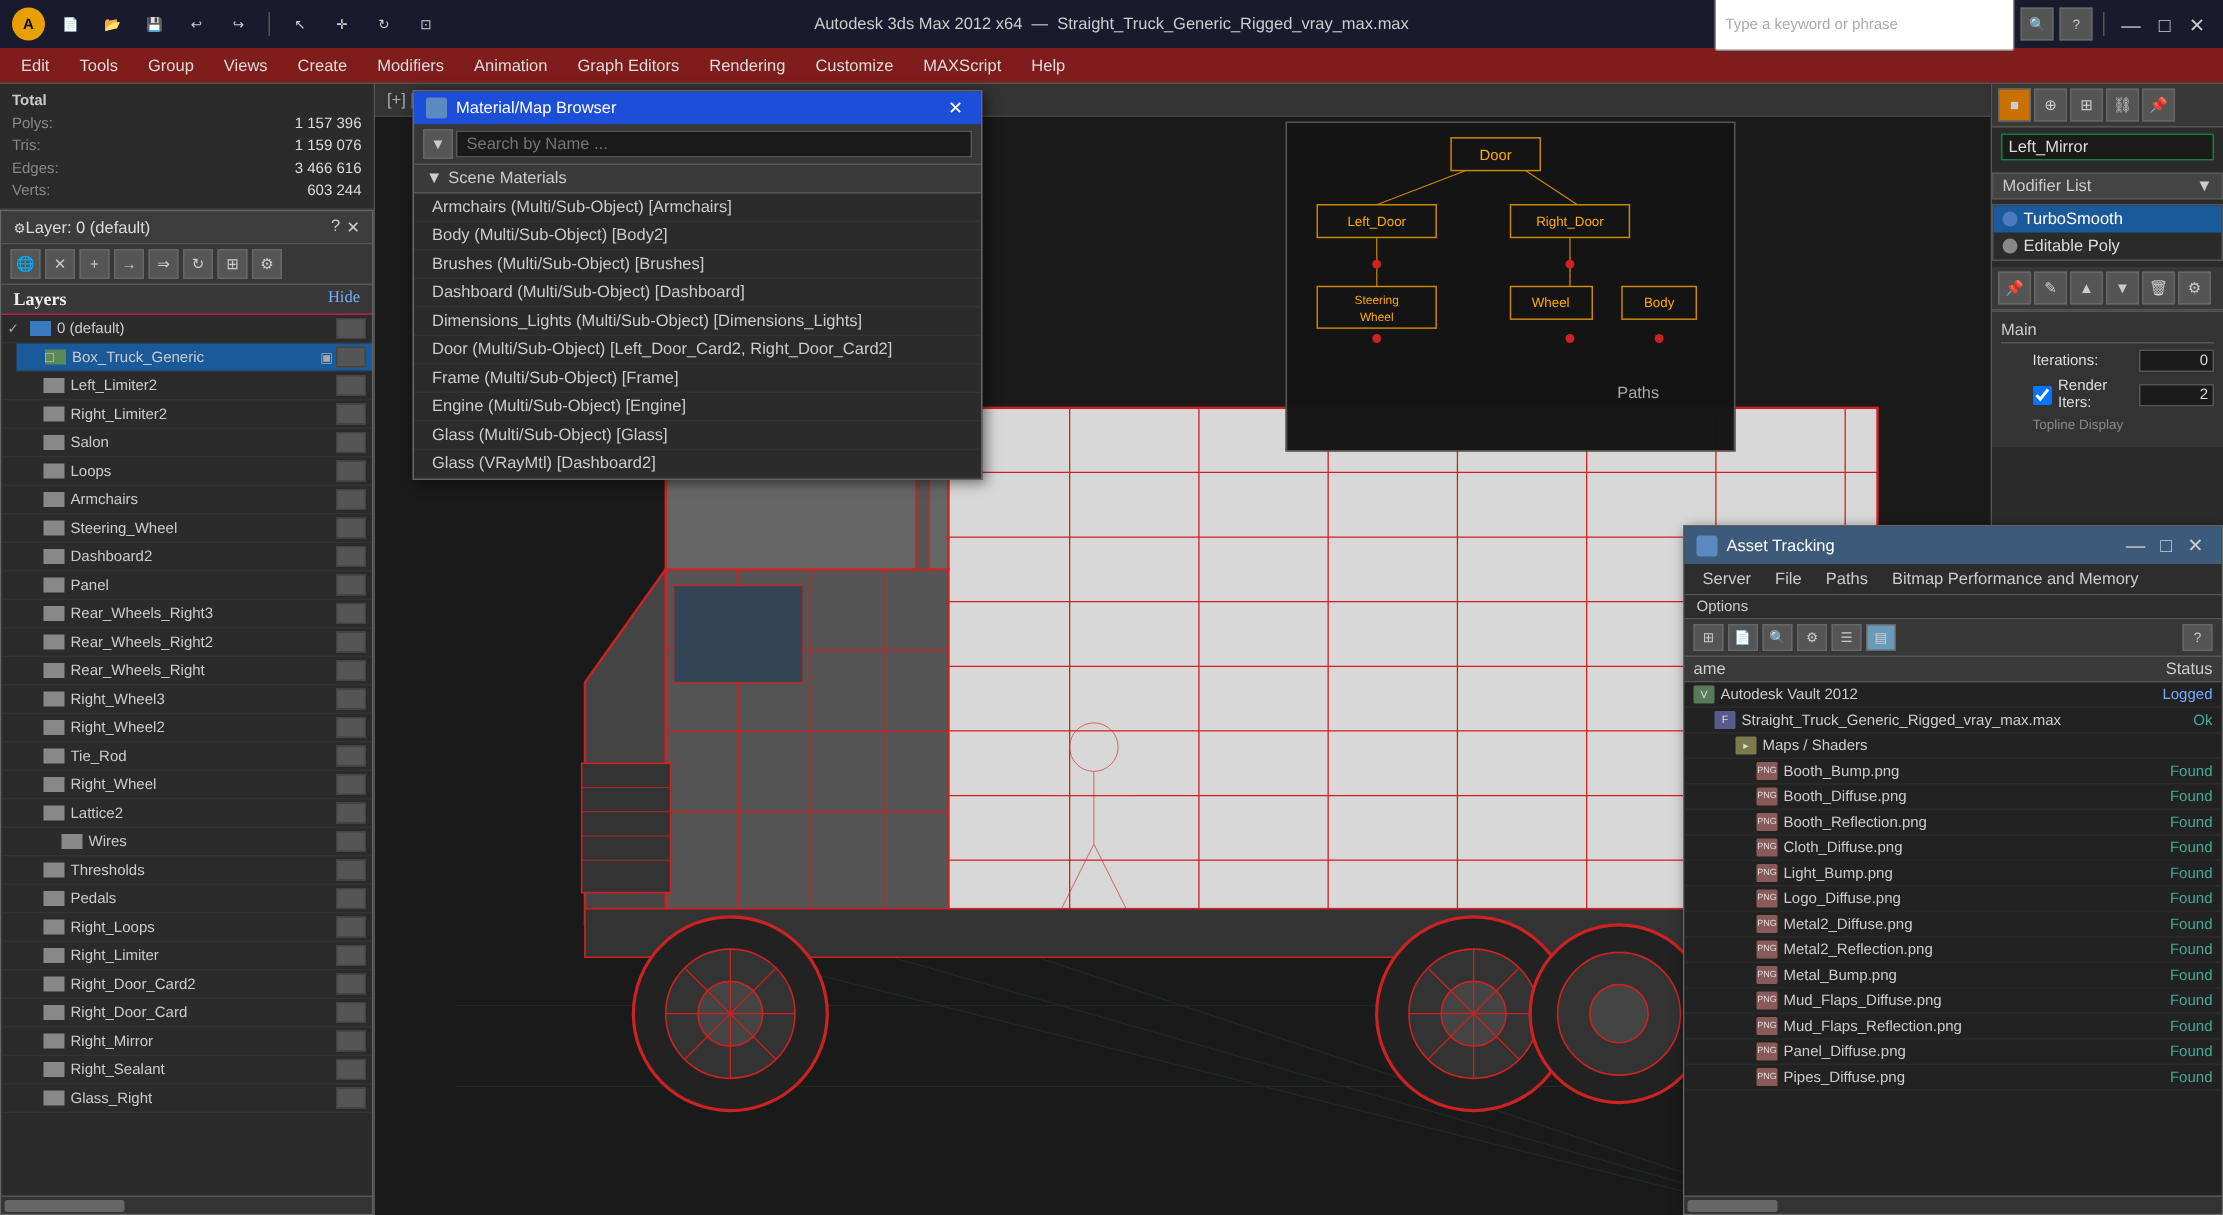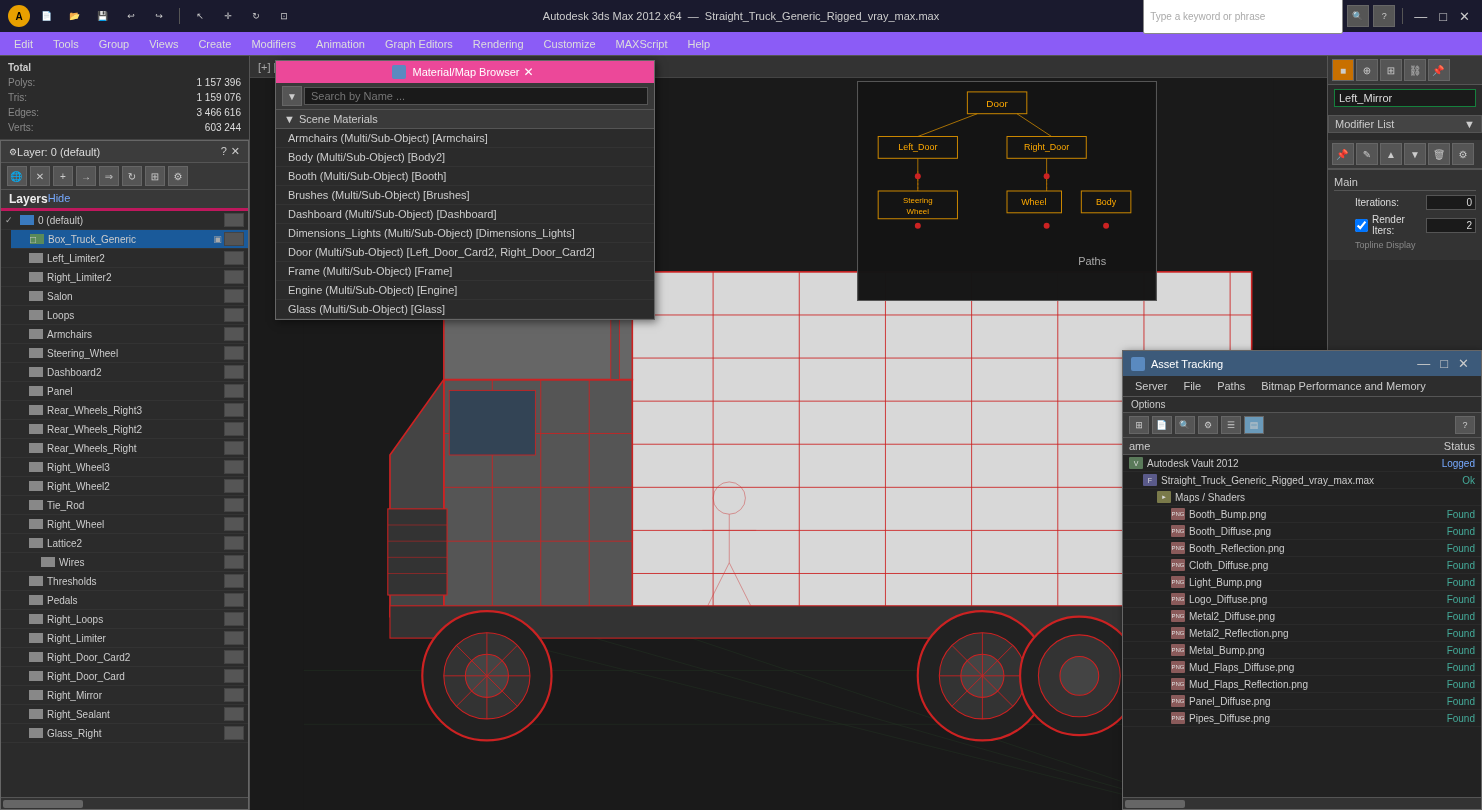--- a/index.html
+++ b/index.html
@@ -64,21 +64,21 @@
       background: transparent;
       border: none;
       color: #ccc;
       cursor: pointer;
       padding: 2px 4px;
       font-size: 13px;
     }
 
     
     .menu-bar {
-      background: #8b5cf6;
+      background: #7f1d1d;
       height: 24px;
       display: flex;
       align-items: center;
       padding: 0 4px;
       border-bottom: 1px solid #555;
     }
     .menu-item {
       padding: 2px 10px;
       cursor: pointer;
       color: #ddd;
@@ -160,23 +160,24 @@
       color: #ccc;
       display: flex; align-items: center; justify-content: center;
       cursor: pointer;
       font-size: 10px;
       flex-shrink: 0;
     }
     .layers-header {
       background: #383838;
       padding: 2px 8px;
       display: flex;
-      justify-content: flex-start;
-      border-bottom: 3px solid #be185d;
-      font-size: 11px;
+      justify-content: space-between;
+      border-bottom: 1px solid #be185d;
+      font-size: 11px;
+      font-family: Liberation Serif, serif;
     }
     .layers-list {
       flex: 1;
       overflow-y: auto;
       background: #2b2b2b;
     }
     .layer-item {
       display: flex;
       align-items: center;
       padding: 2px 4px;
@@ -302,25 +303,25 @@
       position: absolute;
       top: 60px;
       left: 275px;
       width: 380px;
       background: #2b2b2b;
       border: 1px solid #666;
       box-shadow: 2px 2px 8px rgba(0,0,0,0.5);
       z-index: 20;
     }
     .dialog-titlebar {
-      background: #ec4899;
+      background: #1d4ed8;
       padding: 3px 8px;
       display: flex;
       align-items: center;
-      justify-content: center;
+      justify-content: space-between;
       color: #fff;
       font-size: 11px;
     }
     .dialog-titlebar-icon {
       width: 14px; height: 14px;
       background: #5a8ac0;
       border-radius: 2px;
       margin-right: 6px;
     }
     .dialog-close {
@@ -927,20 +928,30 @@
 
     <div style="padding: 4px 6px;">
       <input class="object-name-input" type="text" value="Left_Mirror" style="">
     </div>
 
     <div class="modifier-list-label">
       <span>Modifier List</span>
       <span>▼</span>
     </div>
 
+    <div style="background:#2b2b2b;border:1px solid #555;">
+      <div class="modifier-item active">
+        <span class="modifier-dot blue"></span>
+        <span>TurboSmooth</span>
+      </div>
+      <div class="modifier-item">
+        <span class="modifier-dot" style="background:#888;"></span>
+        <span>Editable Poly</span>
+      </div>
+    </div>
 
     <div class="rp-icon-bar" style="margin-top:4px;flex-wrap:wrap;">
       <div class="rp-btn">📌</div>
       <div class="rp-btn">✎</div>
       <div class="rp-btn">▲</div>
       <div class="rp-btn">▼</div>
       <div class="rp-btn">🗑</div>
       <div class="rp-btn">⚙</div>
     </div>
 
@@ -975,28 +986,28 @@
     <div class="layer-tool-btn">▼</div>
     <input class="dialog-search" type="text" placeholder="Search by Name ..." style="">
   </div>
   <div class="mat-section-header">
     <span>▼</span>
     <span>Scene Materials</span>
   </div>
   <div class="mat-list">
     <div class="mat-item">Armchairs  (Multi/Sub-Object)  [Armchairs]</div>
     <div class="mat-item">Body  (Multi/Sub-Object)  [Body2]</div>
-    <div class="mat-item">Booth  (Multi/Sub-Object)  [Booth]</div>
     <div class="mat-item">Brushes  (Multi/Sub-Object)  [Brushes]</div>
     <div class="mat-item">Dashboard  (Multi/Sub-Object)  [Dashboard]</div>
     <div class="mat-item">Dimensions_Lights  (Multi/Sub-Object)  [Dimensions_Lights]</div>
     <div class="mat-item">Door  (Multi/Sub-Object)  [Left_Door_Card2, Right_Door_Card2]</div>
     <div class="mat-item">Frame  (Multi/Sub-Object)  [Frame]</div>
     <div class="mat-item">Engine  (Multi/Sub-Object)  [Engine]</div>
     <div class="mat-item">Glass  (Multi/Sub-Object)  [Glass]</div>
+    <div class="mat-item">Glass  (VRayMtl)  [Dashboard2]</div>
   </div>
 </div>
 
 <div class="asset-dialog">
   <div class="asset-titlebar">
     <div style="display:flex;align-items:center;gap:6px;">
       <div style="width:14px;height:14px;background:#5a8ac0;border-radius:2px;"></div>
       <span>Asset Tracking</span>
     </div>
     <div style="display:flex;gap:2px;">

